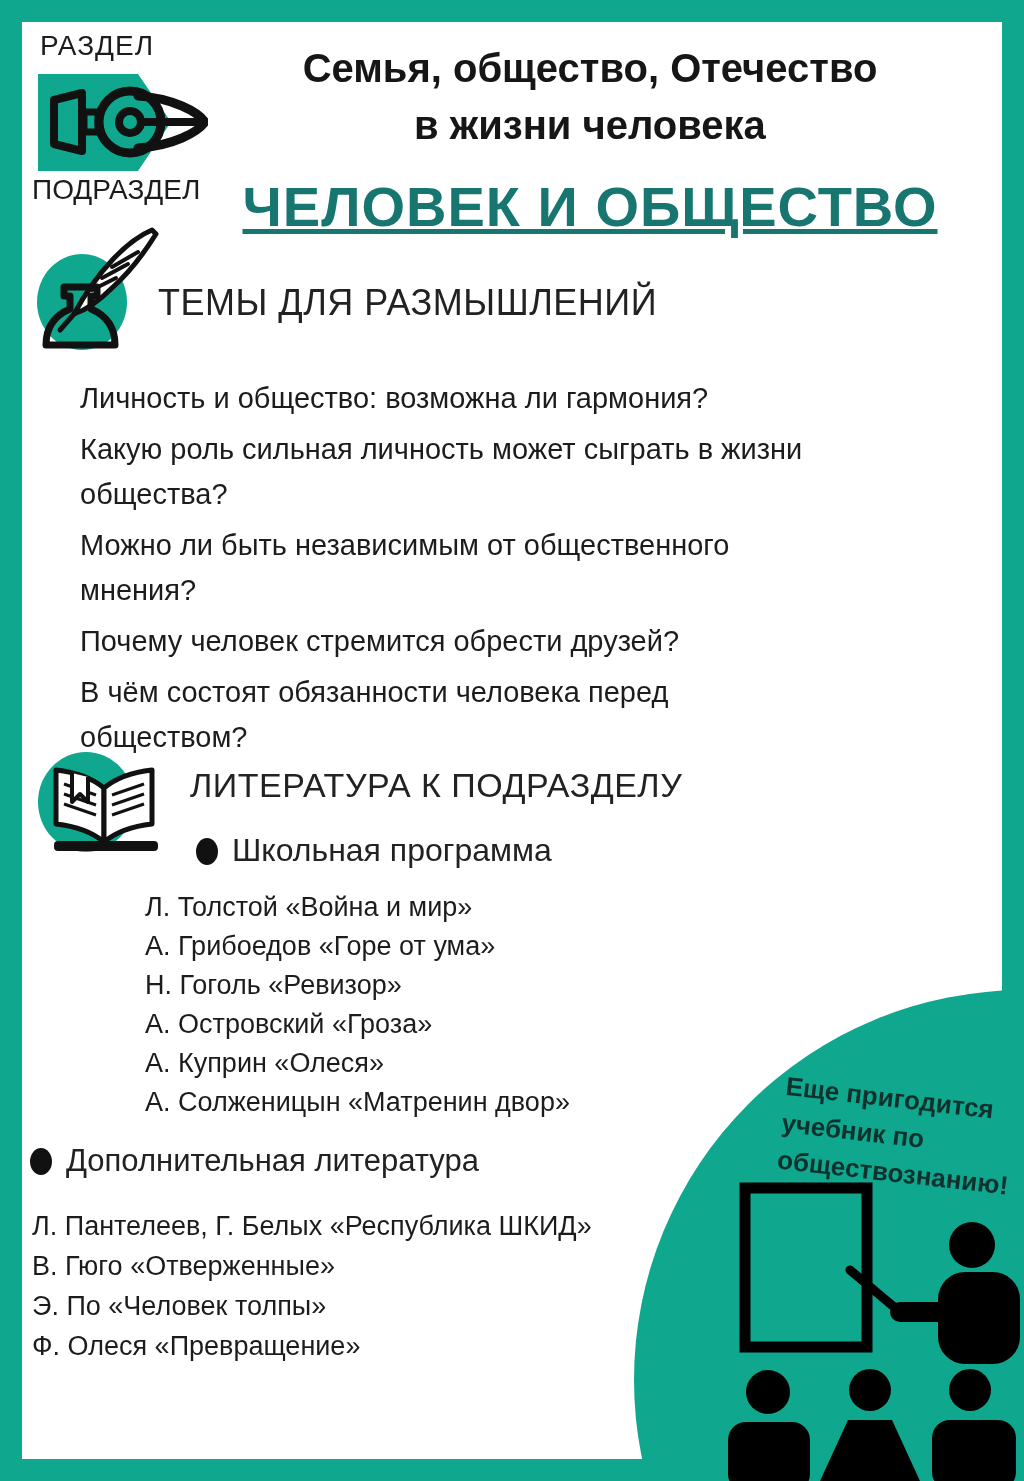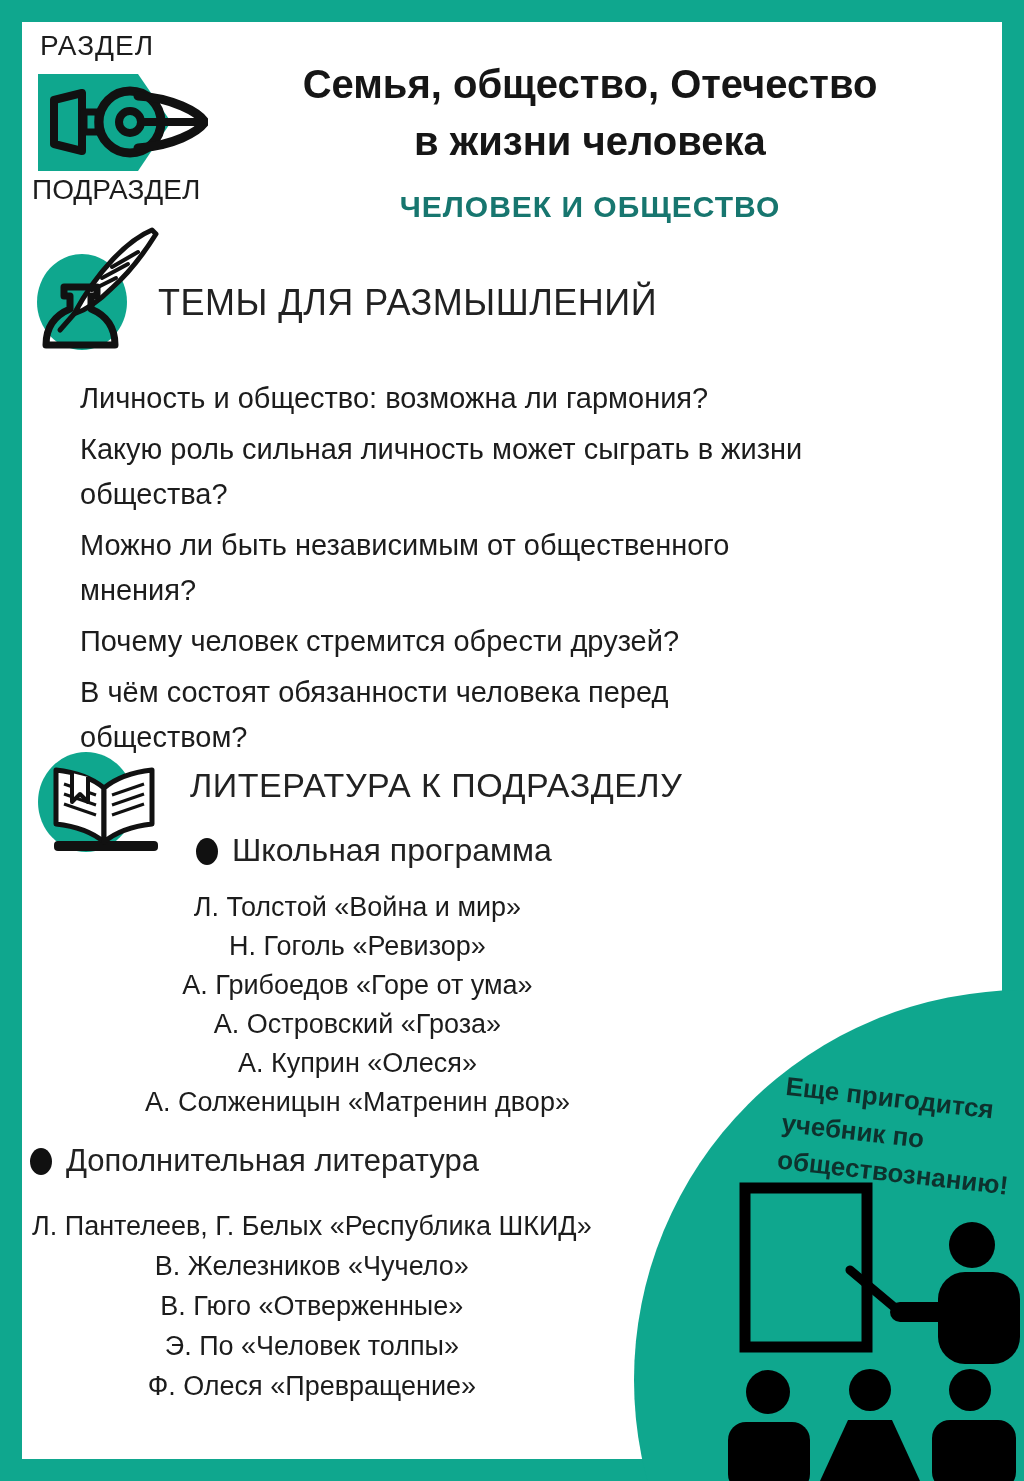--- a/index.html
+++ b/index.html
@@ -6,39 +6,39 @@
   body{width:1024px;height:1481px;position:relative;overflow:hidden;
        background:#0fa78e;font-family:"Liberation Sans","DejaVu Sans",sans-serif;color:#1c1c1c;}
   .abs{position:absolute;}
   #content{left:22px;top:22px;width:980px;height:1437px;background:#ffffff;z-index:0;}
 
   
   #section-label{left:40px;top:30px;font-size:28px;font-weight:500;letter-spacing:1px;z-index:1;}
   #pen-icon{left:38px;top:70px;z-index:1;}
   #subsection-label{left:32px;top:174px;font-size:28px;font-weight:500;z-index:1;}
   #title-block{left:240px;top:40px;width:700px;text-align:center;z-index:1;}
-  #section-title{font-size:40px;font-weight:bold;line-height:1.42;white-space:pre-line;margin:16px;color:#161616;}
-  #subsection-title{margin:20px 0 0 0;font-size:30px;font-weight:bold;color:#17766f;letter-spacing:1px;}
+  #section-title{font-size:40px;font-weight:bold;line-height:1.42;white-space:pre-line;margin:0;color:#161616;}
+  #subsection-title{margin:20px 0 0 0;font-size:56px;font-weight:bold;color:#17766f;letter-spacing:1px;text-decoration:underline;}
 
   
   #inkwell-icon{left:34px;top:226px;z-index:1;}
   #topics-heading{left:158px;top:282px;font-size:36px;font-weight:400;letter-spacing:.5px;z-index:1;color:#222;}
   #questions{left:80px;top:376px;width:895px;font-size:29px;line-height:45px;z-index:1;}
   #questions p{margin:0 0 6px 0;white-space:pre-line;}
 
   
   #book-icon{left:34px;top:742px;z-index:1;}
   #literature-heading{left:190px;top:766px;font-size:34px;font-weight:400;letter-spacing:.5px;z-index:1;color:#222;}
   .bullet{display:inline-block;width:22px;height:27px;background:#111;border-radius:50%;
           vertical-align:-4px;margin-right:14px;}
   #school-heading{left:196px;top:832px;font-size:32px;z-index:1;color:#222;text-align:right;}
   #school-list{left:145px;top:888px;font-size:27px;line-height:39px;z-index:1;}
   #additional-heading{left:30px;top:1143px;font-size:31px;z-index:1;color:#222;}
   #additional-list{left:32px;top:1206px;font-size:27px;line-height:40px;z-index:1;}
-  .lit-item{white-space:nowrap;text-align:center;}
+  .lit-item{white-space:nowrap;}
 
   
   #note-circle{left:634px;top:990px;width:780px;height:780px;border-radius:50%;background:#0fa78e;z-index:2;}
   #note-text{left:788px;top:1068px;width:260px;font-size:26px;font-weight:600;color:#0e312d;
              line-height:1.42;transform:rotate(6.5deg);transform-origin:left top;z-index:3;}
   #classroom-icon{left:700px;top:1160px;z-index:3;}
 </style>
 </head>
 <body>
 
@@ -108,34 +108,33 @@
 </svg>
 
 <div id="literature-heading" class="abs">ЛИТЕРАТУРА К ПОДРАЗДЕЛУ</div>
 
 <div id="school-heading" class="abs">
   <span class="bullet"></span><span>Школьная программа</span>
 </div>
 
 <div id="school-list" class="abs">
   <div class="lit-item">Л. Толстой «Война и мир»</div>
+  <div class="lit-item">А. Грибоедов «Горе от ума»</div>
   <div class="lit-item">Н. Гоголь «Ревизор»</div>
-  <div class="lit-item">А. Грибоедов «Горе от ума»</div>
   <div class="lit-item">А. Островский «Гроза»</div>
   <div class="lit-item">А. Куприн «Олеся»</div>
   <div class="lit-item">А. Солженицын «Матренин двор»</div>
 </div>
 
 <div id="additional-heading" class="abs">
   <span class="bullet"></span><span>Дополнительная литература</span>
 </div>
 
 <div id="additional-list" class="abs">
   <div class="lit-item">Л. Пантелеев, Г. Белых «Республика ШКИД»</div>
-  <div class="lit-item">В. Железников «Чучело»</div>
   <div class="lit-item">В. Гюго «Отверженные»</div>
   <div class="lit-item">Э. По «Человек толпы»</div>
   <div class="lit-item">Ф. Олеся «Превращение»</div>
 </div>
 
 <div id="note-circle" class="abs"></div>
 
 <div id="note-text" class="abs">
   <div>Еще пригодится</div>
   <div>учебник по</div>

